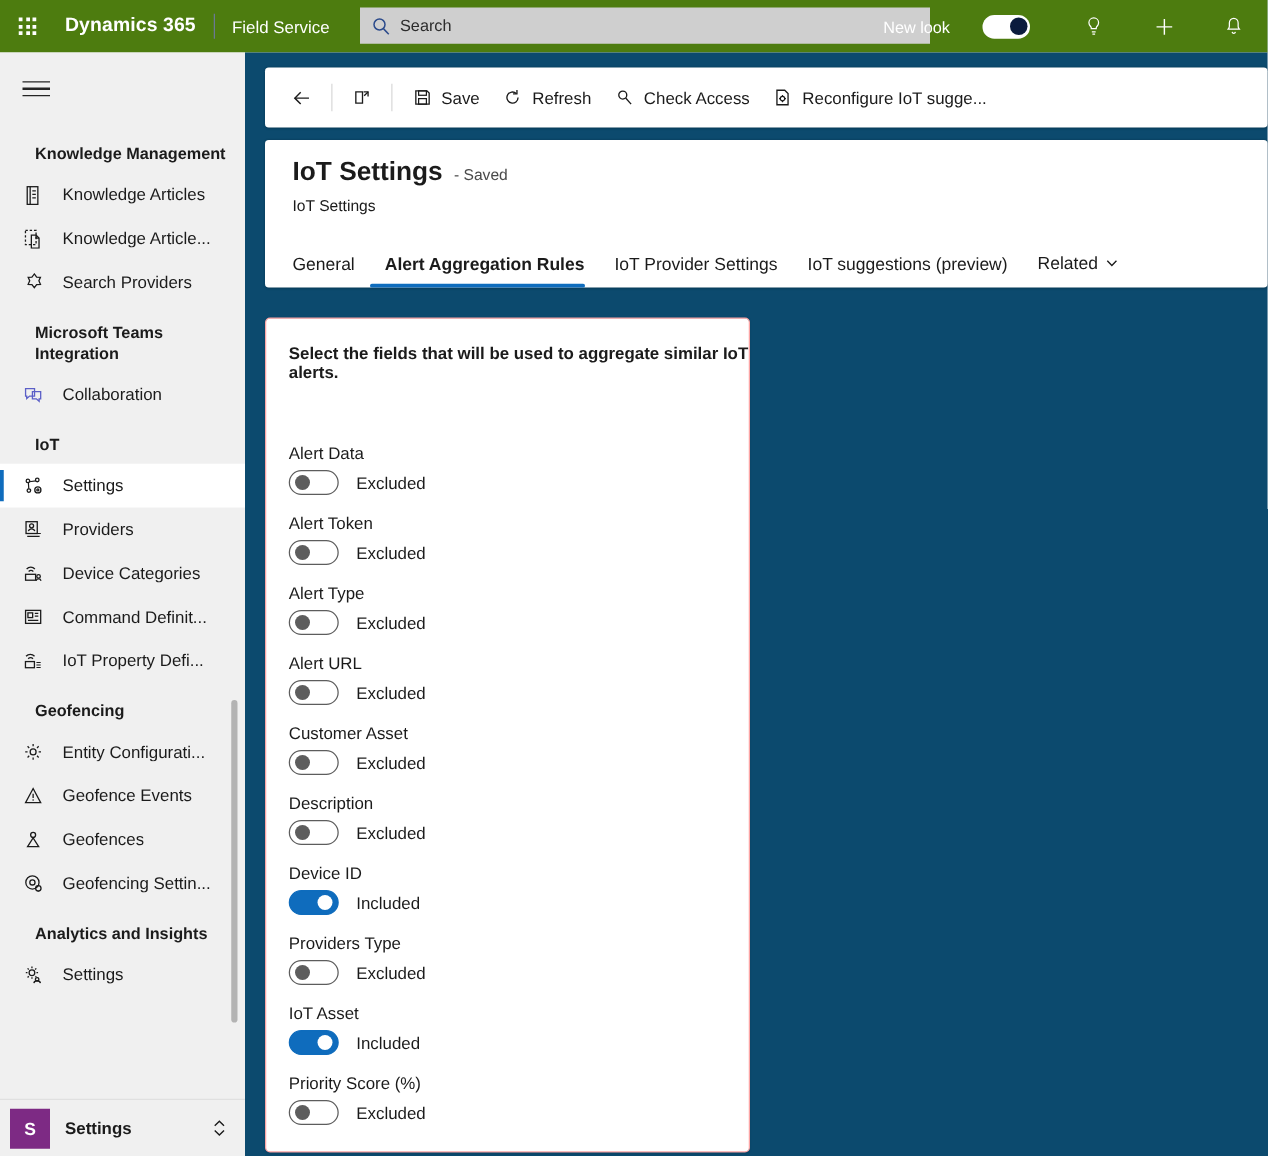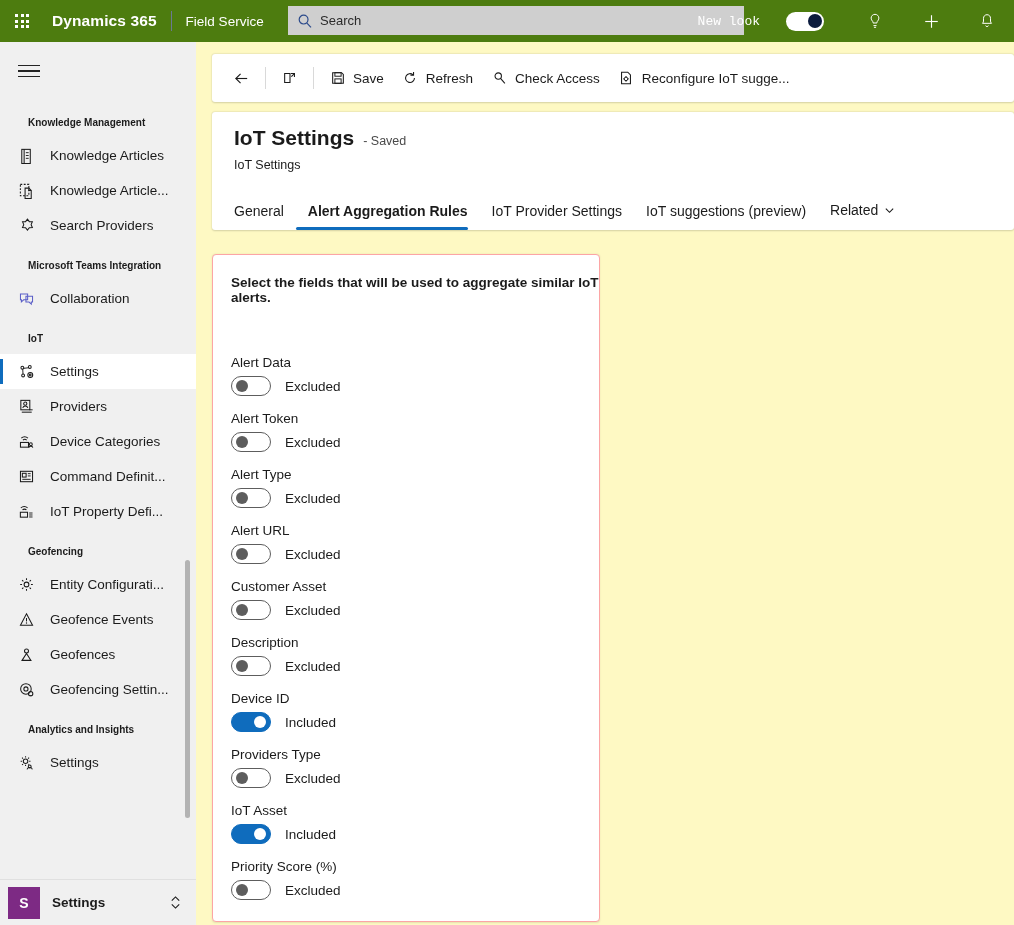--- a/index.html
+++ b/index.html
@@ -45,21 +45,21 @@
     width: 456px; height: 29px;
     background: #cfcfcf;
     display: flex; align-items: center;
     padding-left: 9px;
     cursor: text;
   }
   .search-ico { width: 16px; height: 16px; flex: 0 0 16px; }
   .search-ph { font-size: 13px; color: #2b2b2b; margin-left: 7px; }
   .topbar-right {
     position: absolute; right: 8px; top: 0;
-    height: 42px; display: flex; align-items: center; gap: 18px; font-family: Liberation Mono, monospace;
+    height: 42px; display: flex; align-items: center; gap: 18px;
   }
   .newlook-label { color: #ffffff; font-size: 13px; margin-right: 8px; white-space: nowrap; }
   .newlook-toggle {
     width: 38px; height: 19px; border-radius: 10px;
     background: #ffffff; position: relative; cursor: pointer;
     margin-right: 14px;
   }
   .newlook-toggle .knob {
     position: absolute; top: 2.5px; right: 2.5px;
     width: 14px; height: 14px; border-radius: 50%;
@@ -83,21 +83,21 @@
     display: flex; flex-direction: column; justify-content: center;
     gap: 4px; padding: 0 9px; cursor: pointer;
   }
   .hamburger i { display: block; height: 1.5px; background: #242424; width: 22px; }
 
   .nav-scroll {
     position: absolute; top: 58px; left: 0;
     width: 196px; height: 770px;
   }
   .nav-group-title {
-    font-size: 10px; font-weight: bold; color: #1b1b1b;
+    font-size: 13px; font-weight: bold; color: #1b1b1b;
     padding: 0 12px; margin: 14px 0 7px 16px;
     line-height: 17px;
   }
   .nav-item {
     display: flex; align-items: center;
     height: 35px; padding-left: 16px;
     cursor: pointer; position: relative;
   }
   .nav-item.selected { background: #ffffff; }
   .nav-item.selected::before {
@@ -137,21 +137,21 @@
   .footer-label {
     font-size: 13.5px; font-weight: bold; color: #1b1b1b;
     margin-left: 12px; flex: 1;
   }
   .footer-chevrons { margin-right: 14px; display: flex; }
 
   
   .main {
     position: absolute; top: 42px; left: 196px;
     width: 818px; height: 883px;
-    background: #fef9c3;
+    background: #0c4a6e;
     padding: 12px 0 0 16px;
   }
   .cmdbar {
     width: 802px; height: 48px;
     background: #ffffff;
     border-radius: 3px;
     box-shadow: 0 0.5px 2px rgba(0,0,0,.14), 0 0 2px rgba(0,0,0,.10);
     display: flex; align-items: center;
     padding-left: 12px;
   }

